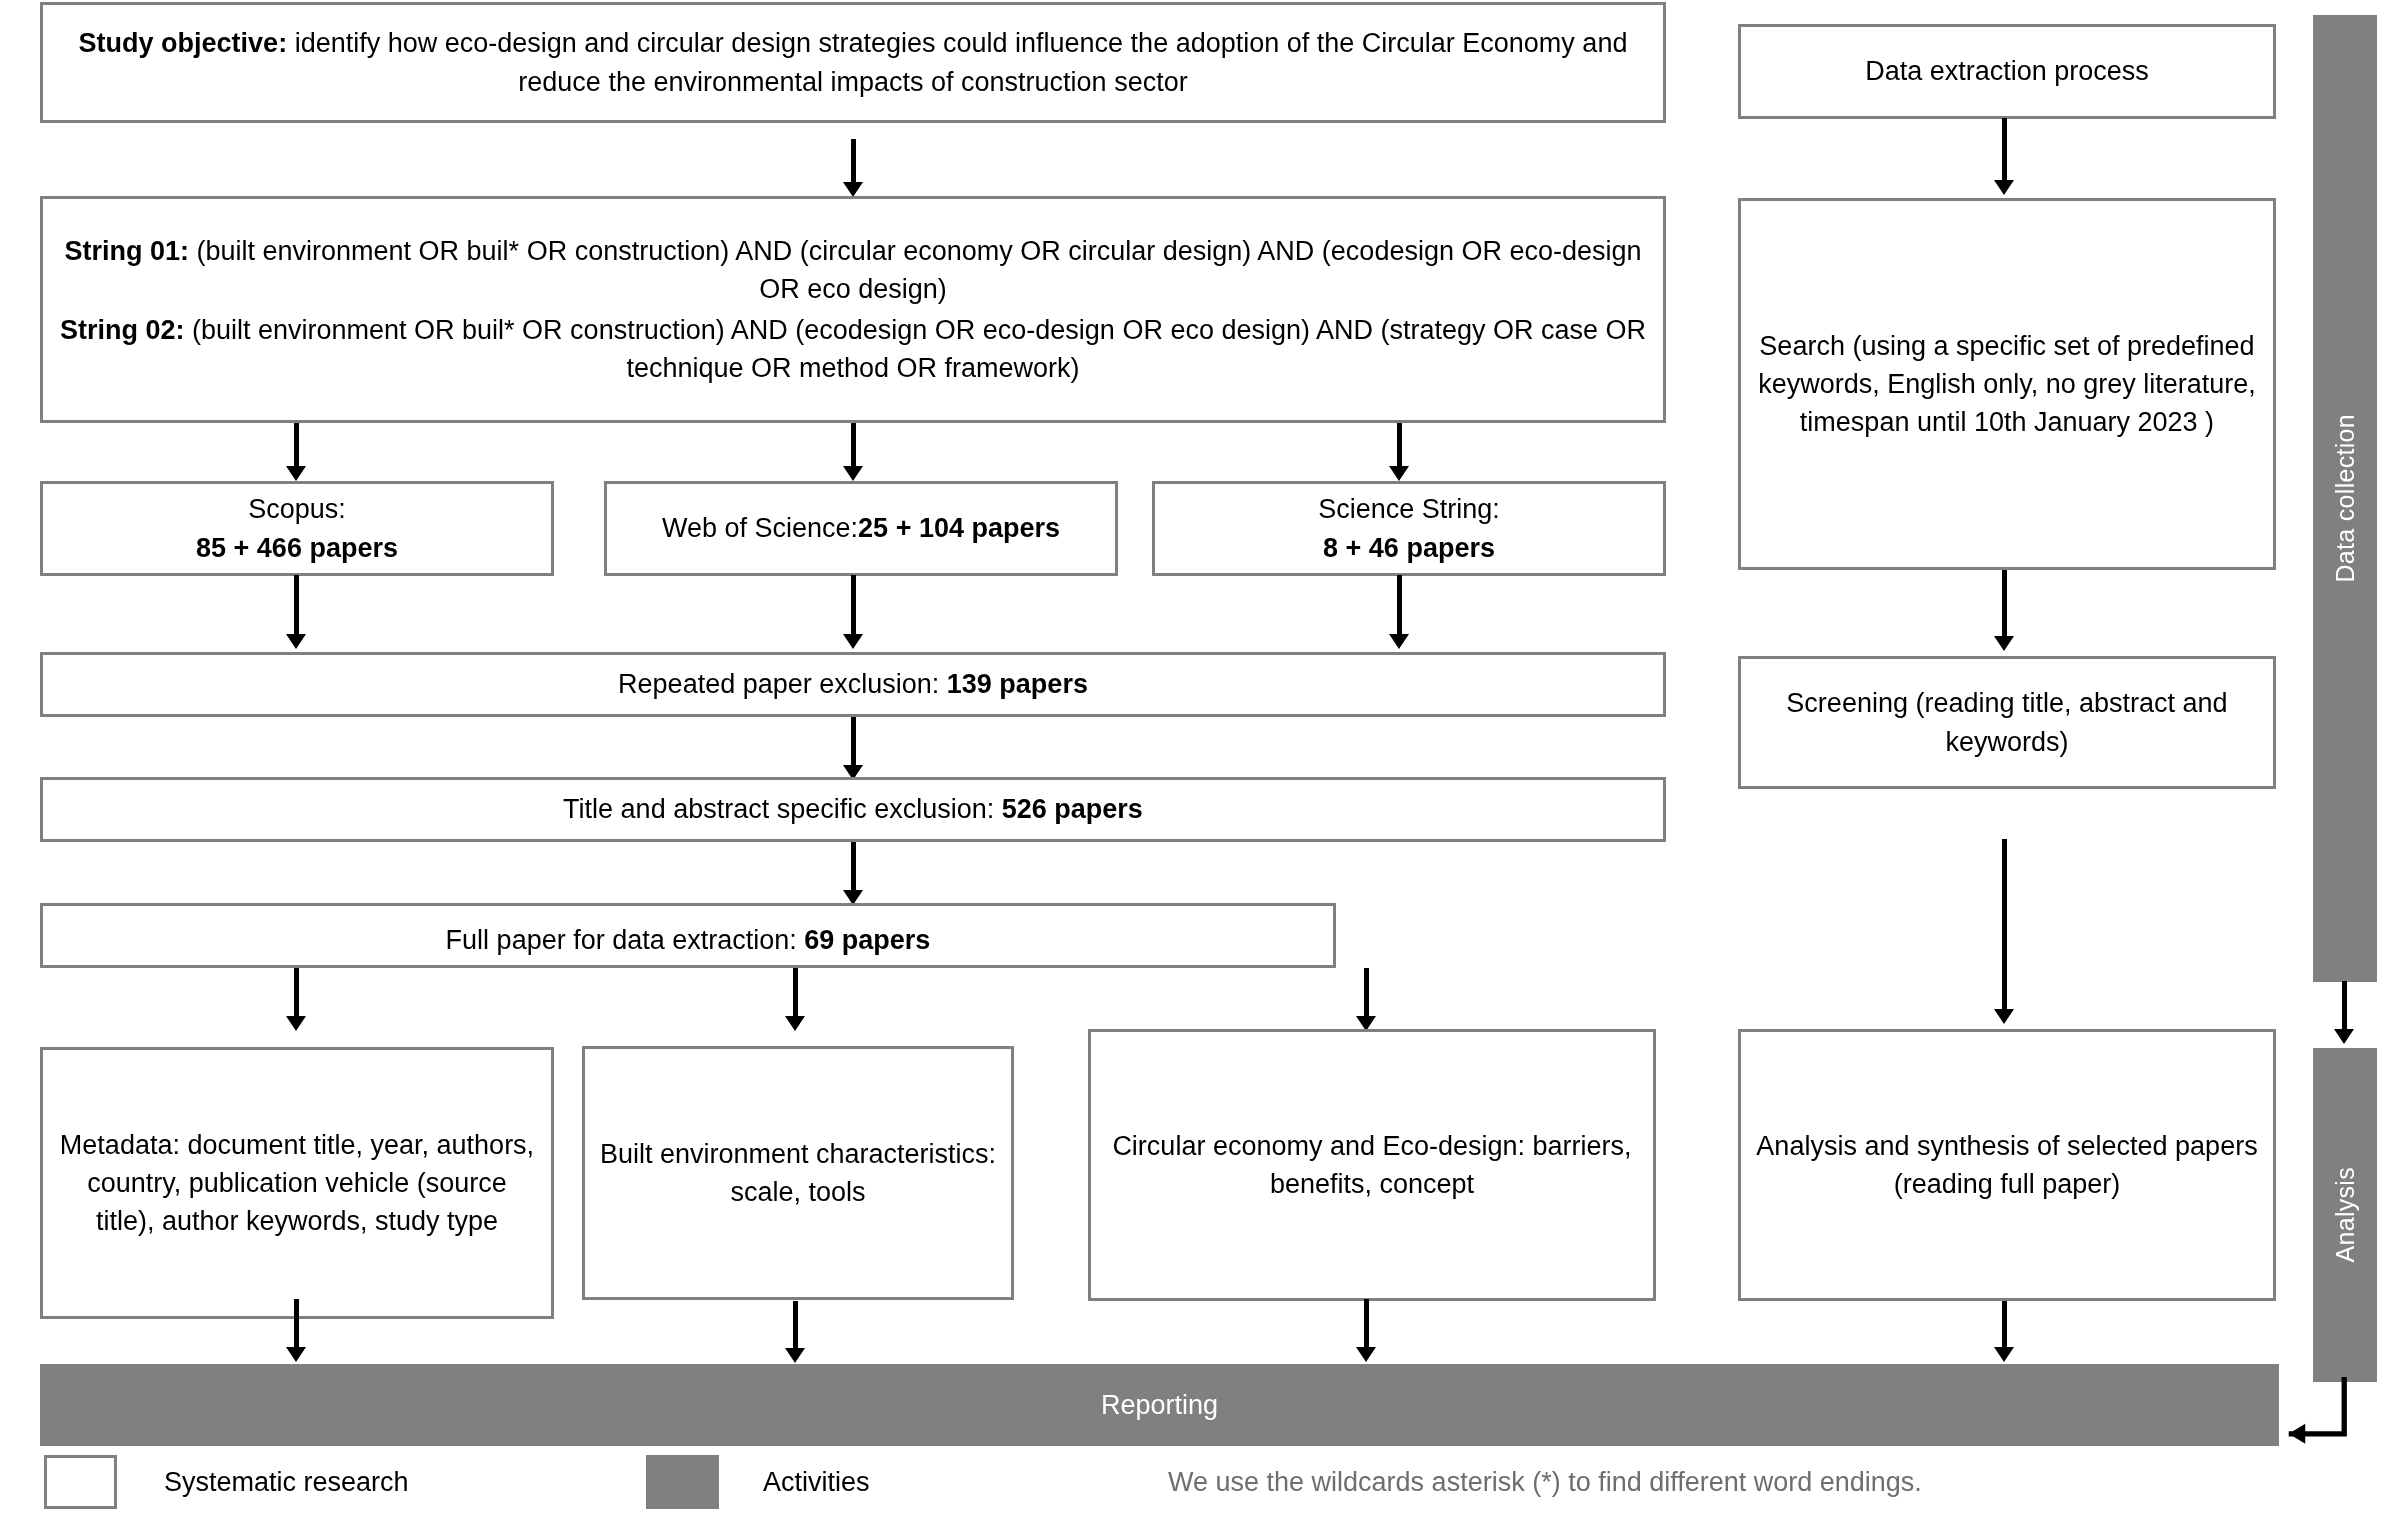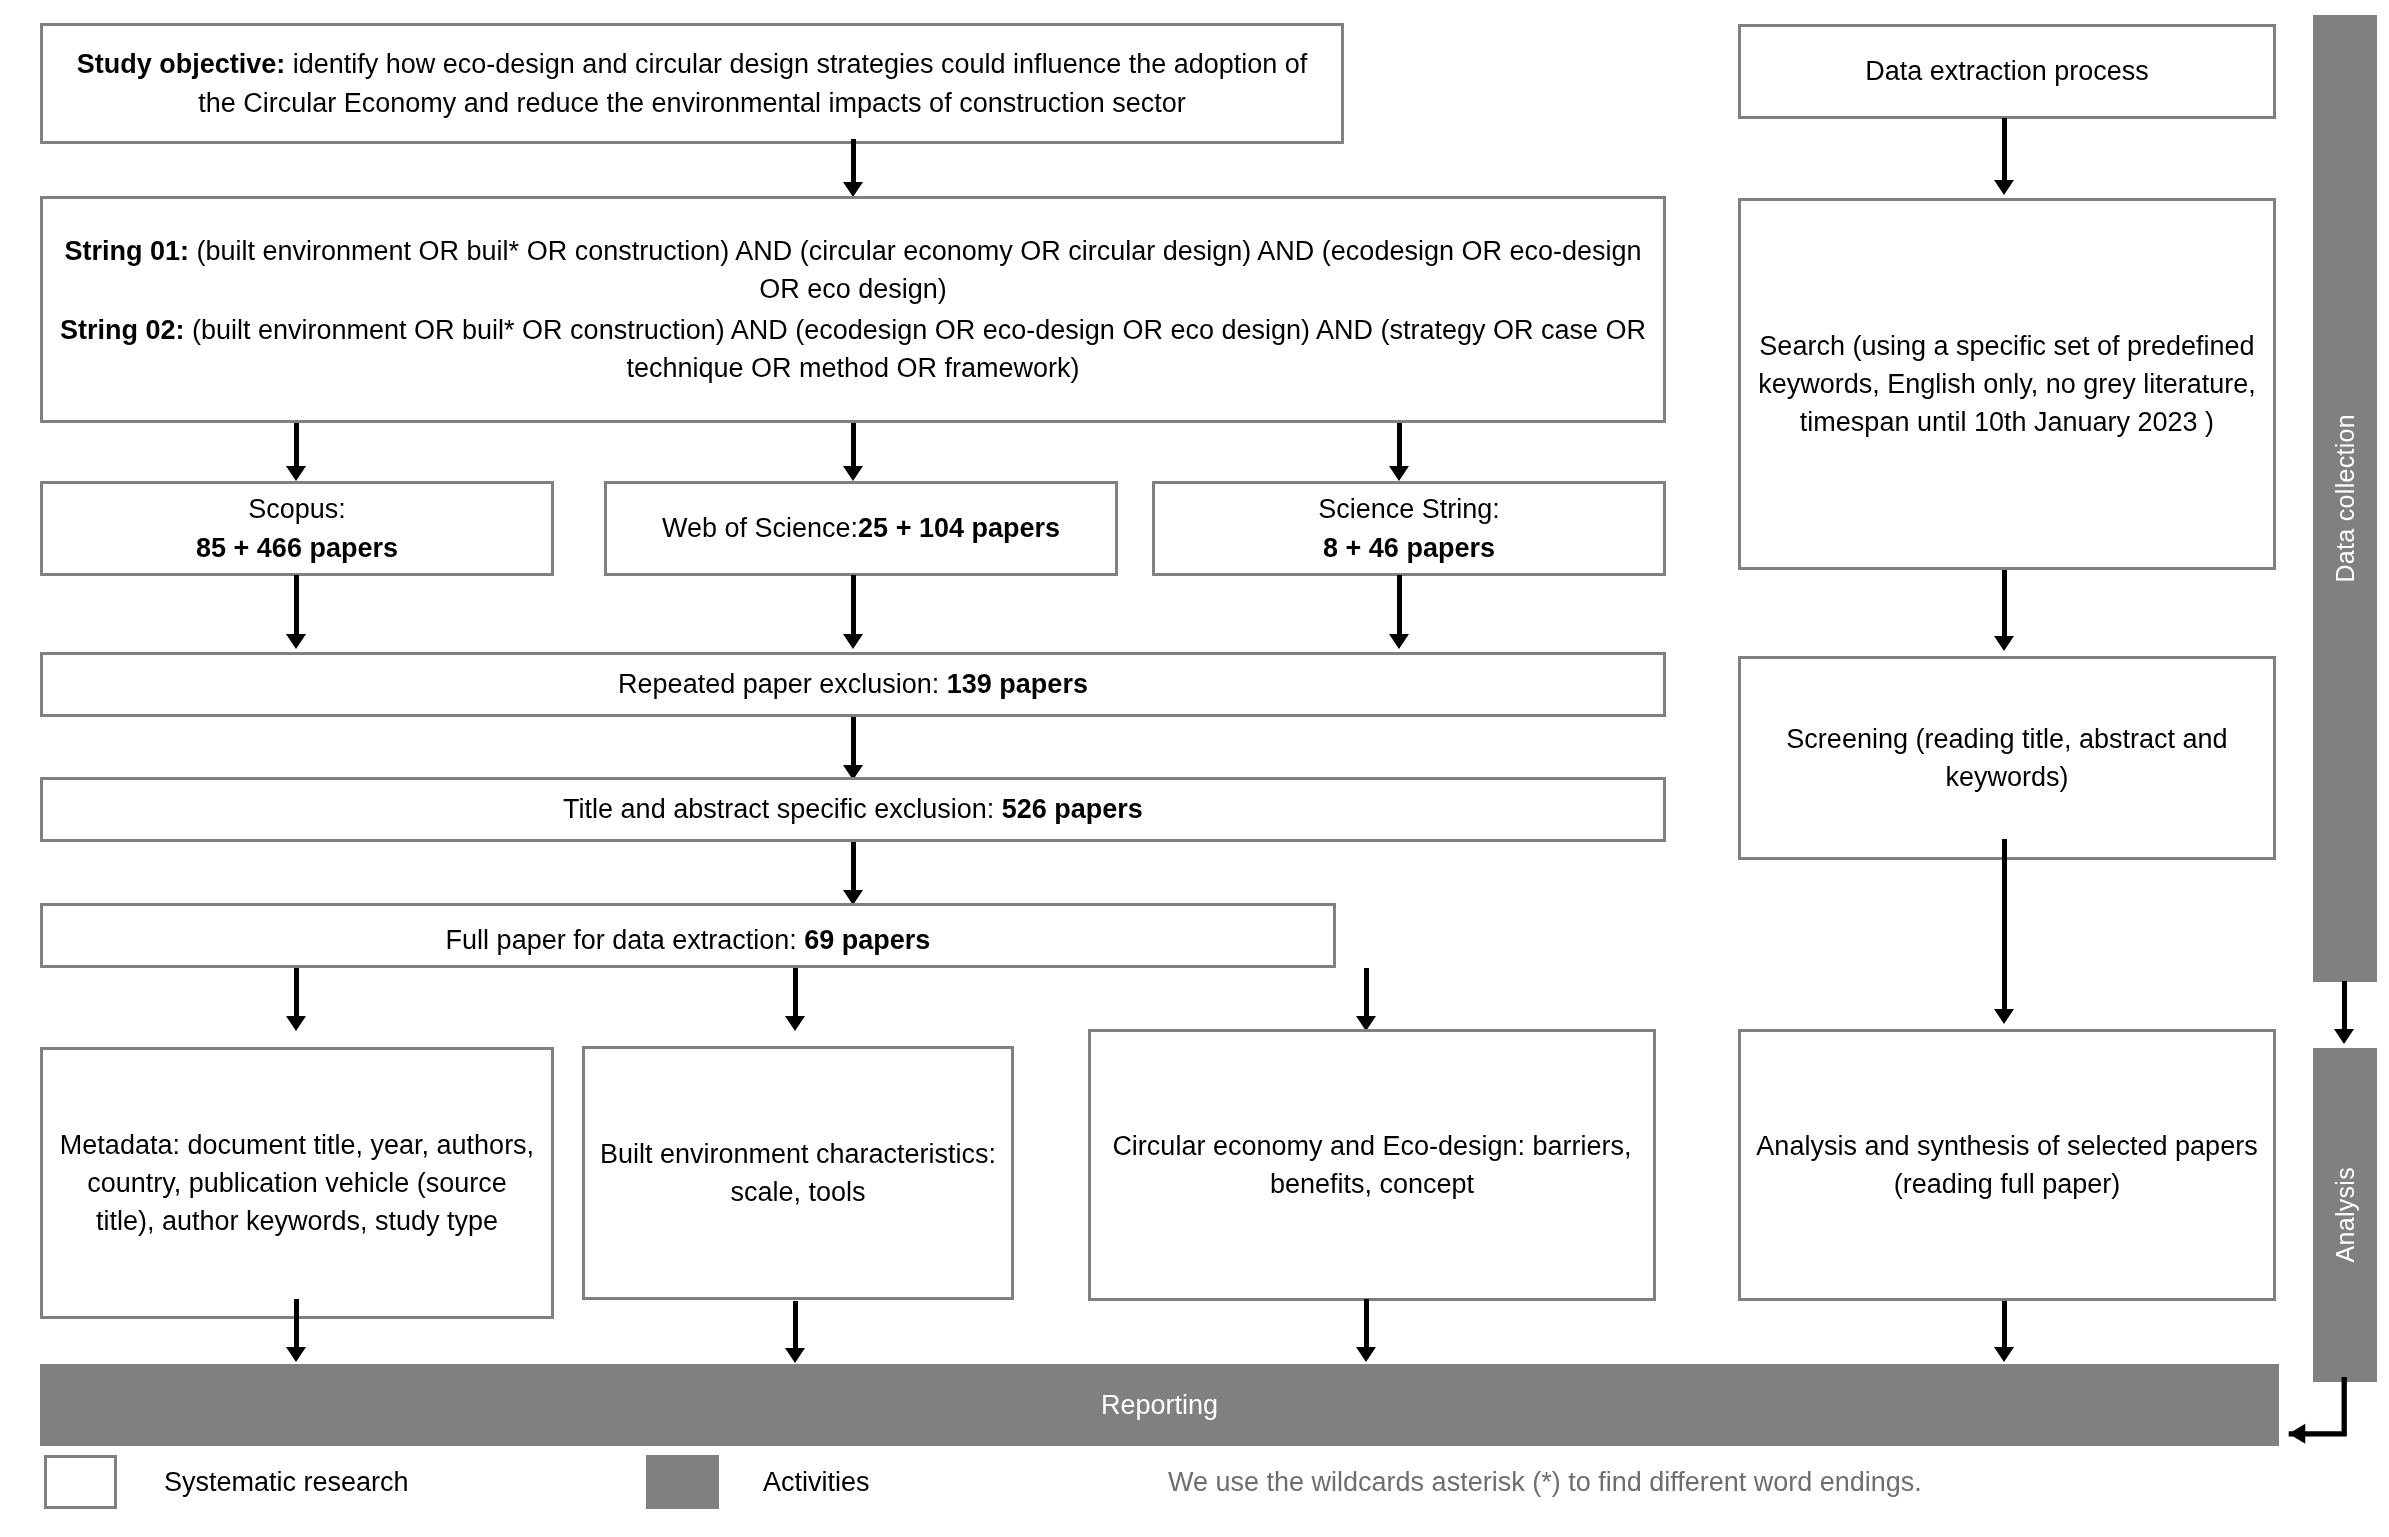--- a/index.html
+++ b/index.html
@@ -119,21 +119,21 @@
   
   .elbow {
     position: absolute;
   }
 </style>
 </head>
 <body>
 
 <div id="canvas">
 
-  <div class="box" style="left:40px; top:23px; width:1304px; height:121px;">
+  <div class="box" style="left:40px; top:2px; width:1626px; height:121px;">
     <p>
       <span class="bold">Study objective:</span><span> identify how eco-design and circular design strategies could influence the adoption of the Circular Economy and reduce the environmental impacts of construction sector</span>
     </p>
   </div>
 
   <div class="arrow" style="left:853px; top:139px; height:57px;">
     <div class="shaft" style="height:43px;"></div>
     <div class="head" style="top:43px;"></div>
   </div>
 
@@ -268,21 +268,21 @@
 
   <div class="box" style="left:1738px; top:198px; width:538px; height:372px;">
     <p>Search (using a specific set of predefined keywords, English only, no grey literature, timespan until 10th January 2023 )</p>
   </div>
 
   <div class="arrow" style="left:2004px; top:570px; height:86px;">
     <div class="shaft" style="height:66px;"></div>
     <div class="head" style="top:66px;"></div>
   </div>
 
-  <div class="box" style="left:1738px; top:656px; width:538px; height:204px;">
+  <div class="box" style="left:1738px; top:656px; width:538px; height:133px;">
     <p>Screening (reading title, abstract and keywords)</p>
   </div>
 
   <div class="arrow" style="left:2004px; top:839px; height:189px;">
     <div class="shaft" style="height:170px;"></div>
     <div class="head" style="top:170px;"></div>
   </div>
 
   <div class="box" style="left:1738px; top:1029px; width:538px; height:272px;">
     <p>Analysis and synthesis of selected papers (reading full paper)</p>

